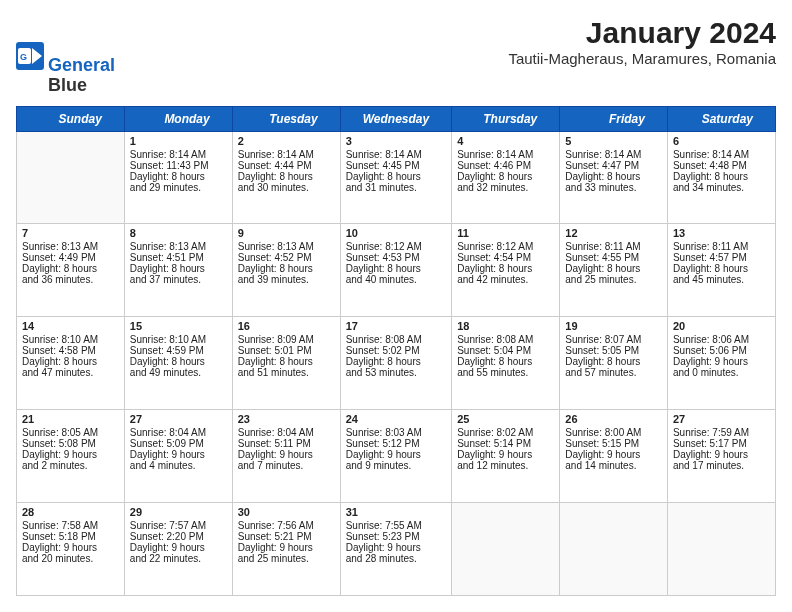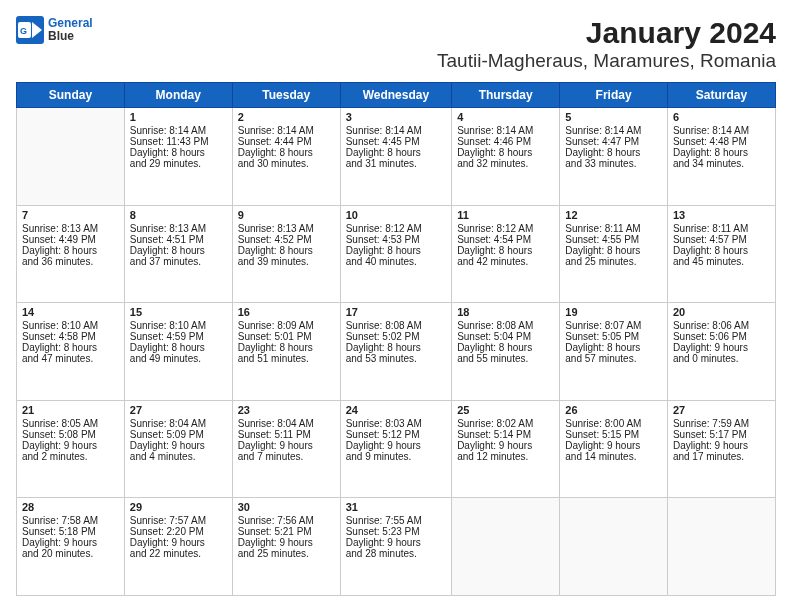--- a/index.html
+++ b/index.html
@@ -21,56 +21,58 @@
       display: flex;
       justify-content: space-between;
       align-items: flex-start;
       margin-bottom: 10px;
     }
     .logo {
       display: flex;
       align-items: center;
     }
     .logo-text {
-      font-size: 12px;
+      font-size: 18px;
       font-weight: bold;
       color: #333;
       line-height: 1.1;
+      margin-top: 40px;
     }
     .logo-text .blue { color: #1565c0; }
     .logo-icon {
       width: 28px;
       height: 28px;
       margin-right: 4px;
     }
     .title-block {
       text-align: right;
       margin-left: 28px;
     }
     .month-year {
       font-size: 30px;
       font-weight: bold;
       color: #222;
     }
     .location {
-      font-size: 19px;
+      font-size: 15px;
       color: #333;
     }
     .calendar {
       width: 100%;
       border-collapse: collapse;
       flex: 1;
     }
     .calendar th {
       background-color: #1565c0;
       color: #fff;
-      text-align: center;
+      text-align: right;
       padding: 5px 22px;
       font-size: 12px;
       border: 1px solid #0d47a1;
+      font-style: italic;
     }
     .calendar td {
       border: 1px solid #ccc;
       vertical-align: top;
       padding: 3px 5px;
       width: 14.28%;
       height: 80px;
       font-size: 10px;
       color: #222;
     }

